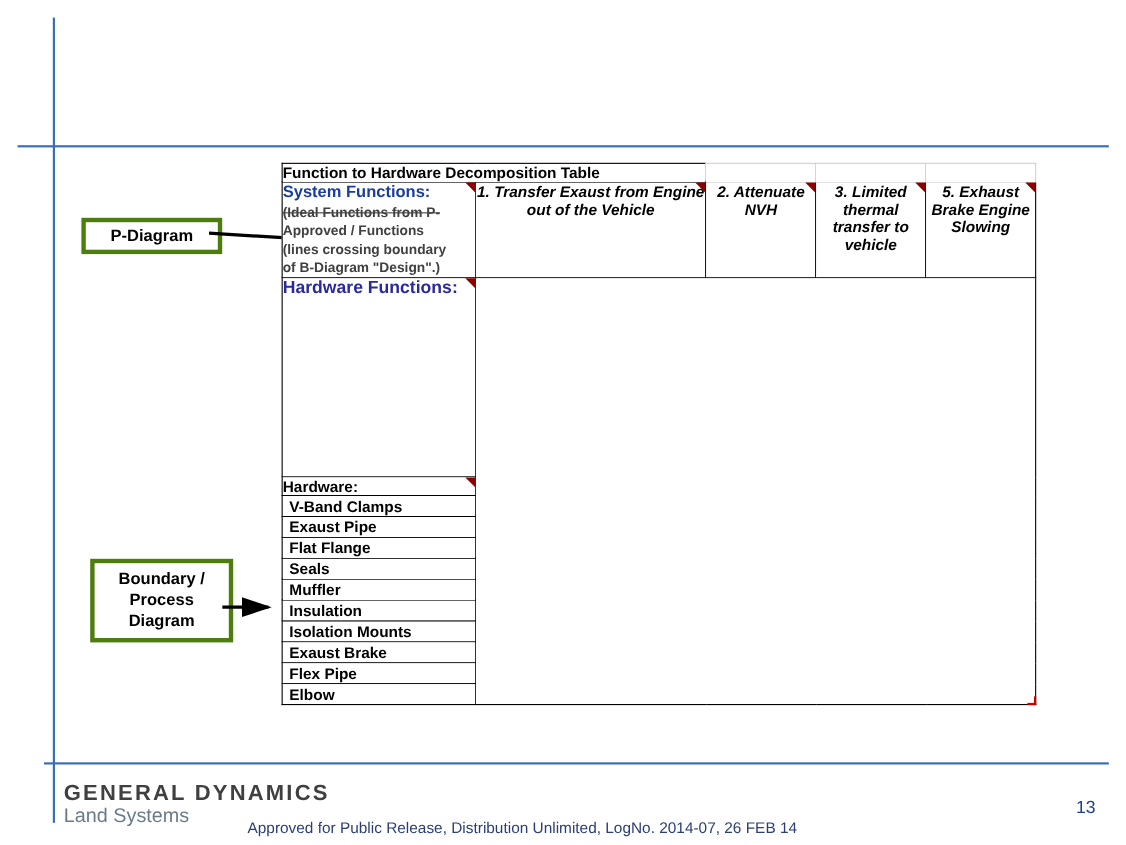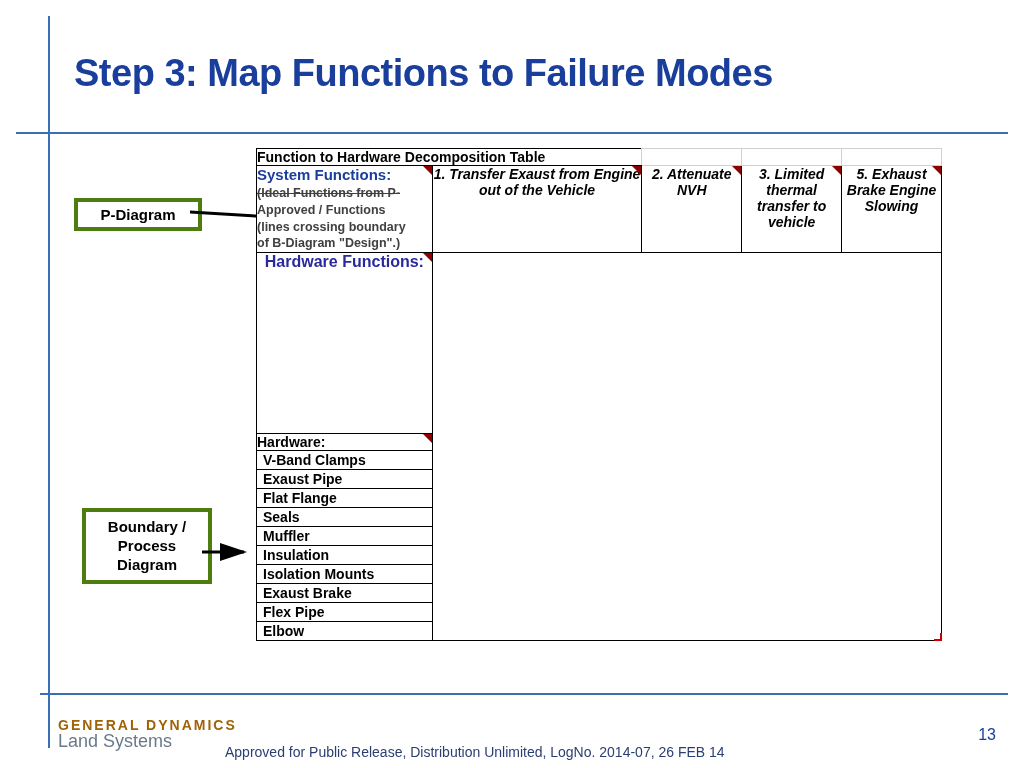--- a/index.html
+++ b/index.html
@@ -57,22 +57,22 @@
     bottom: 24px;
     color: #1a3e9c;
     font-size: 16px;
   }
   .logo-block {
     position: absolute;
     left: 58px;
     bottom: 16px;
   }
   .gd-top {
-    color: #a16207;
-    font-size: 14px;
+    color: #404040;
+    font-size: 20px;
     font-weight: 700;
     letter-spacing: 2px;
     font-stretch: expanded;
   }
   .gd-bottom {
     color: #6a7a8a;
     font-size: 18px;
     font-weight: 300;
     margin-top: -2px;
   }
@@ -160,21 +160,21 @@
     position: absolute;
     top: 0;
     right: 0;
     width: 0;
     height: 0;
     border-top: 9px solid #8b0000;
     border-left: 9px solid transparent;
   }
   .hw-func-cell {
     height: 180px;
-    text-align: center;
+    text-align: left;
     font-weight: 700;
     color: #2a2a9c;
     font-size: 16px;
     padding-right: 10px;
     vertical-align: middle;
   }
   .hw-hdr {
     background: #8fa6c4;
     font-weight: 700;
     padding: 2px 6px;
@@ -199,21 +199,20 @@
 </style>
 </head>
 <body>
 
 <div class="slide">
 
   <div class="vline"></div>
   <div class="hline"></div>
   <div class="hline-bottom"></div>
 
-  <div class="title">Step 3: Map Functions to Failure Modes</div>
 
   <div id="callout1" class="callout">P-Diagram</div>
   <svg class="arrow" style="left:190px; top:198px;" width="240" height="40">
     <defs>
       <marker id="ah1" markerWidth="10" markerHeight="10" refX="8" refY="3" orient="auto">
         <path d="M0,0 L9,3 L0,6 Z" fill="#000"></path>
       </marker>
     </defs>
     <line x1="0" y1="14" x2="230" y2="28" stroke="#000" stroke-width="3" marker-end="url(#ah1)"></line>
   </svg>

